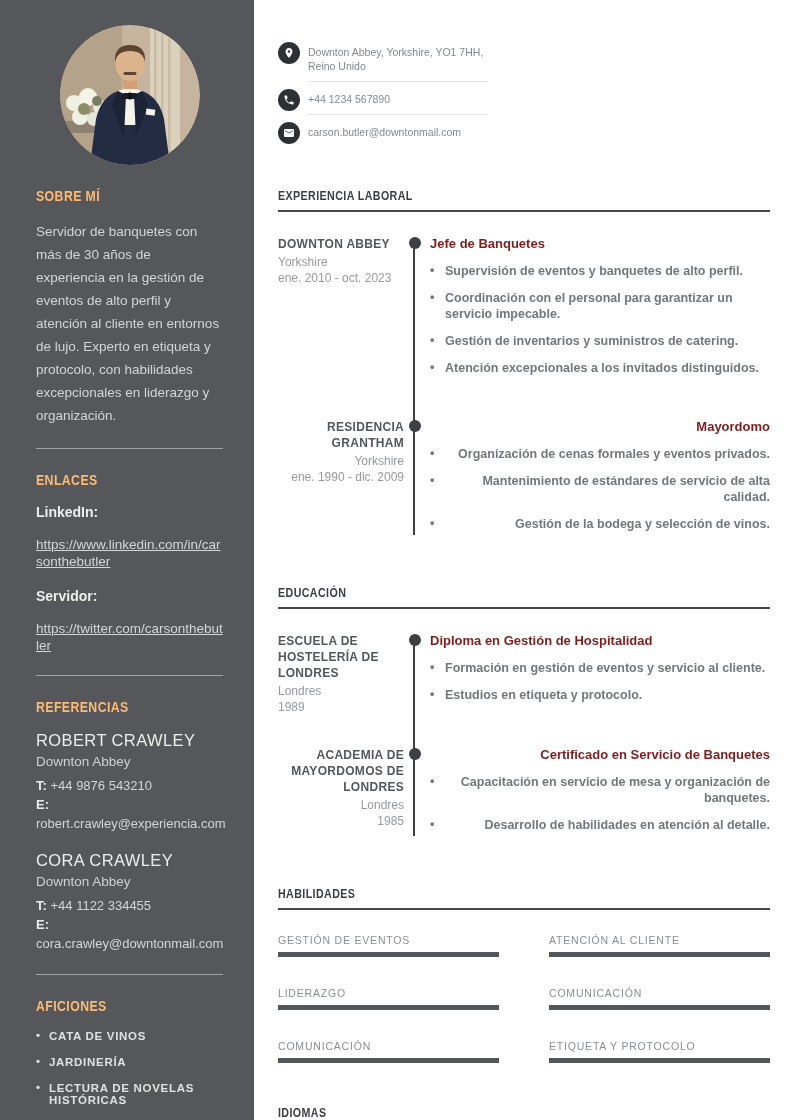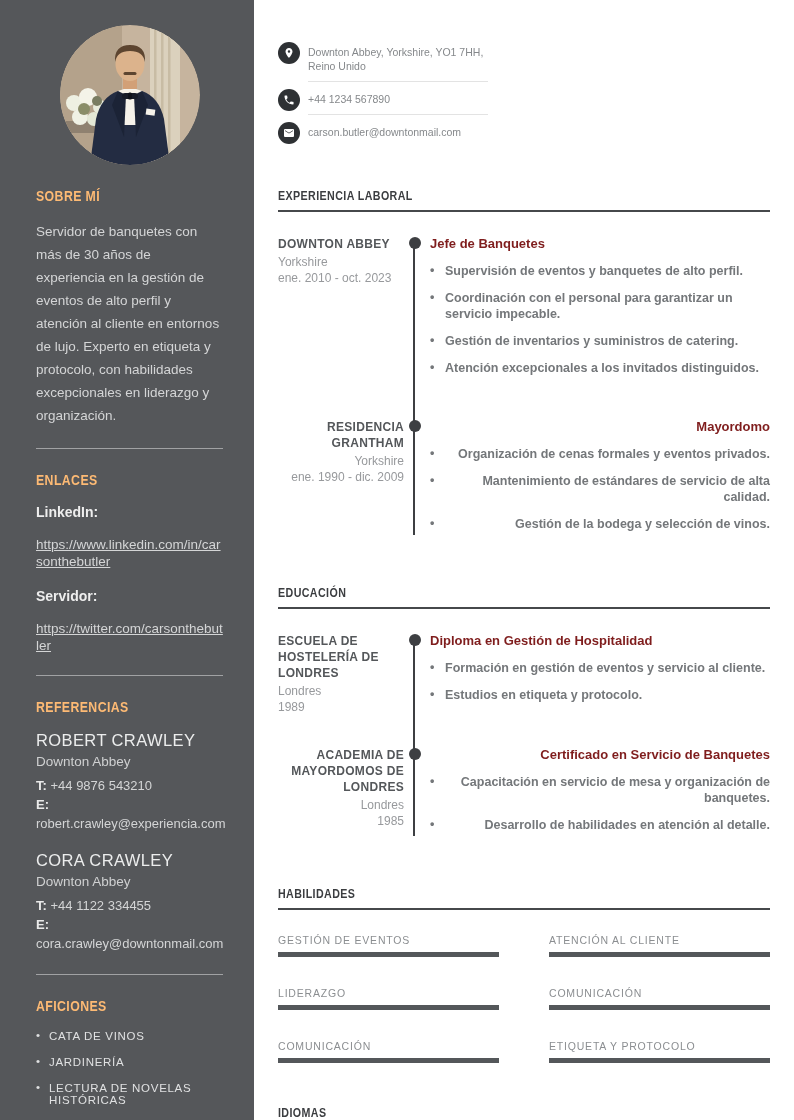--- a/index.html
+++ b/index.html
@@ -23,21 +23,21 @@
   .side-divider{border:none;border-top:1px solid rgba(255,255,255,.45);margin:21px 0 0 0;}
   .link-group{margin-bottom:18px;}
   .link-label{font-size:14px;font-weight:bold;color:#eeeeee;margin-bottom:3px;}
   .link-url{font-size:13.5px;color:var(--sidebar-text);text-decoration:underline;word-break:break-all;line-height:17px;display:block;margin-top:16px;}
   .ref-item{margin-bottom:18px;}
   .ref-name{font-size:16.5px;color:#eceded;letter-spacing:.4px;margin-bottom:4px;}
   .ref-company{font-size:13.5px;color:#cfd0d1;margin-bottom:7px;}
   .ref-line{font-size:13px;line-height:19px;color:var(--sidebar-text);}
   .ref-prefix{font-weight:bold;color:#eaeaea;}
   .hobby-list{list-style:none;}
-  .hobby-list li{font-size:11.5px;letter-spacing:.7px;color:#e0e1e2;margin-bottom:14px;padding-left:13px;position:relative;}
+  .hobby-list li{font-size:11.5px;letter-spacing:.7px;color:#e0e1e2;margin-bottom:14px;padding-left:13px;position:relative;font-weight:bold;}
   .hobby-list li::before{content:"•";position:absolute;left:0;top:-1px;color:#e0e1e2;}
 
   
   .main{flex:1;padding:40px 24px 0 24px;}
   .header{display:flex;justify-content:space-between;margin-bottom:34px;}
   .name{font-size:33px;line-height:36px;font-weight:bold;color:var(--heading-dark);letter-spacing:1px;}
   .name span{display:block;}
   .subtitle{font-size:11px;font-weight:bold;letter-spacing:2px;color:#55585c;margin-top:8px;}
   .contact{width:210px;flex-shrink:0;margin-top:2px;}
   .c-row{display:flex;align-items:flex-start;margin-bottom:7px;}

